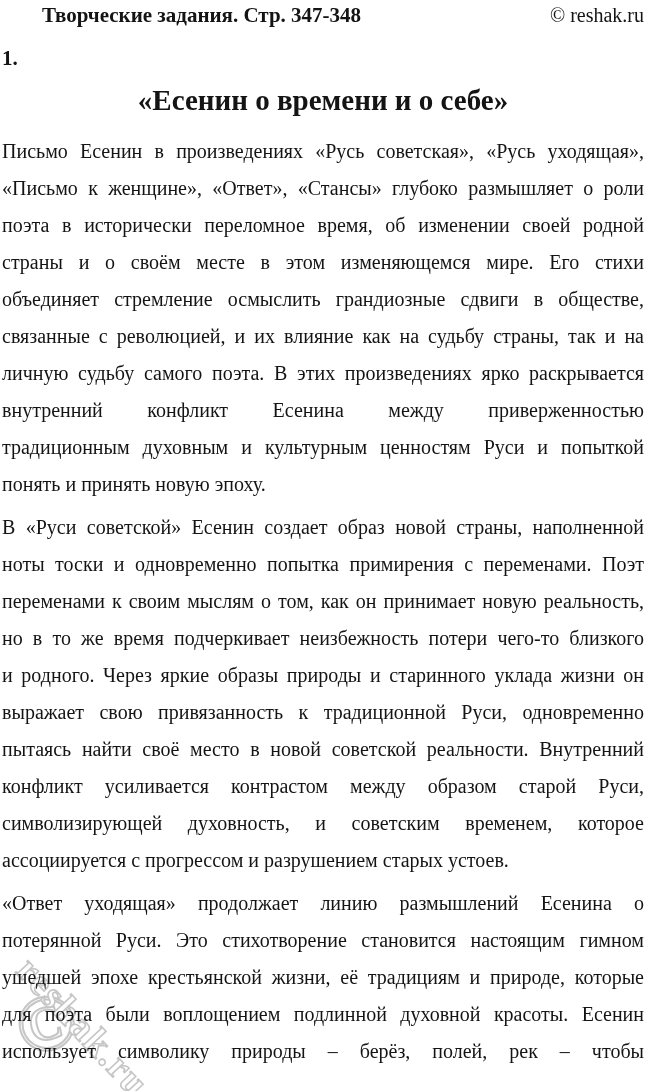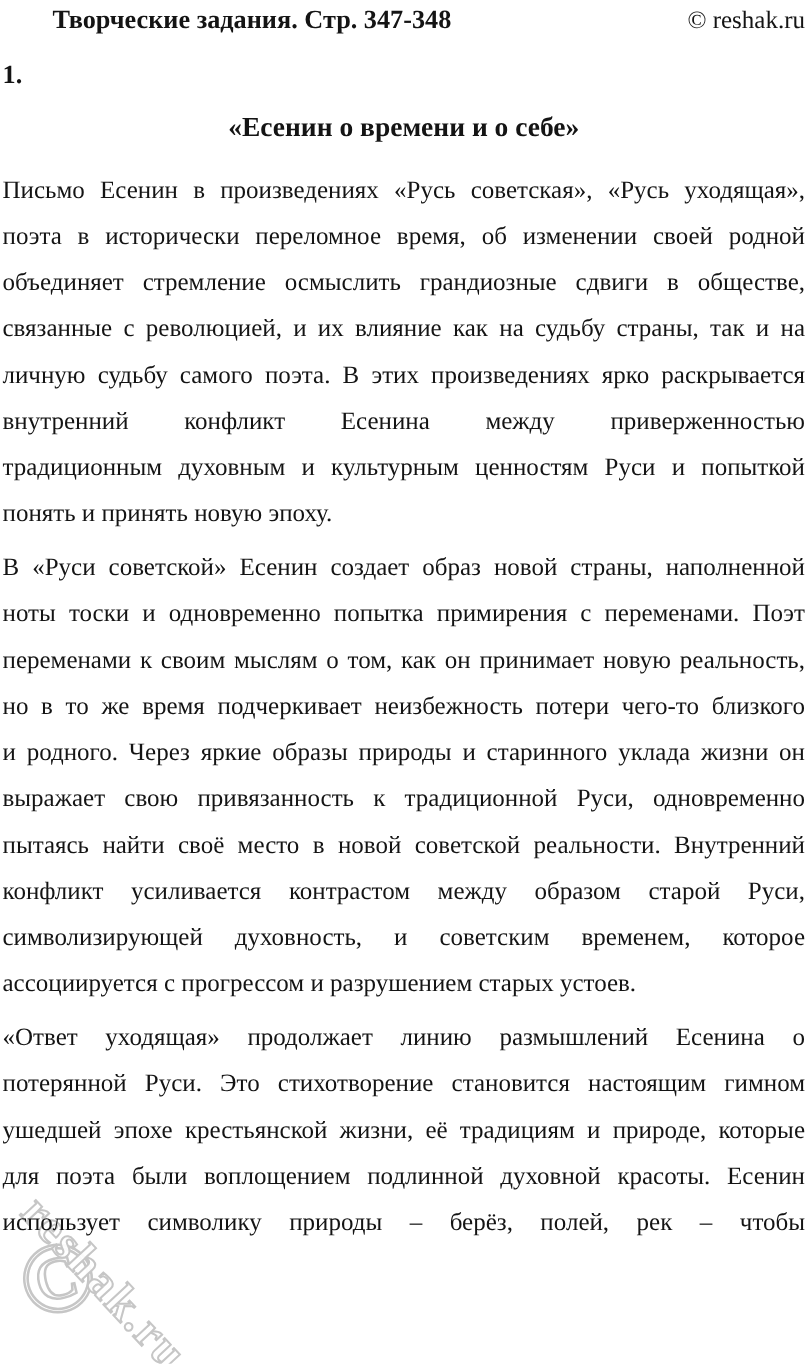--- a/index.html
+++ b/index.html
@@ -41,21 +41,21 @@
     margin-top: 18px;
     font-weight: bold;
     font-size: 21px;
     line-height: 25px;
   }
 
   .essay-title {
     margin-top: 16px;
     text-align: center;
     font-weight: bold;
-    font-size: 22px;
+    font-size: 29px;
     line-height: 27px;
   }
 
   .essay-body {
     margin-top: 19px;
     font-size: 20px;
   }
   .paragraph { margin-bottom: 6px; }
   .text-line {
     line-height: 37px;
@@ -113,21 +113,23 @@
     <span class="site-credit">© reshak.ru</span>
   </div>
 
   <div class="task-number">1.</div>
 
   <div class="essay-title">«Есенин о времени и о себе»</div>
 
   <div class="essay-body">
     <div class="paragraph">
         <div class="text-line">Письмо Есенин в произведениях «Русь советская», «Русь уходящая»,</div>
+        <div class="text-line">«Письмо к женщине», «Ответ», «Стансы» глубоко размышляет о роли</div>
         <div class="text-line">поэта в исторически переломное время, об изменении своей родной</div>
+        <div class="text-line">страны и о своём месте в этом изменяющемся мире. Его стихи</div>
         <div class="text-line">объединяет стремление осмыслить грандиозные сдвиги в обществе,</div>
         <div class="text-line">связанные с революцией, и их влияние как на судьбу страны, так и на</div>
         <div class="text-line">личную судьбу самого поэта. В этих произведениях ярко раскрывается</div>
         <div class="text-line">внутренний конфликт Есенина между приверженностью</div>
         <div class="text-line">традиционным духовным и культурным ценностям Руси и попыткой</div>
         <div class="text-line para-end">понять и принять новую эпоху.</div>
       </div>
     <div class="paragraph">
         <div class="text-line">В «Руси советской» Есенин создает образ новой страны, наполненной</div>
         <div class="text-line">ноты тоски и одновременно попытка примирения с переменами. Поэт</div>

